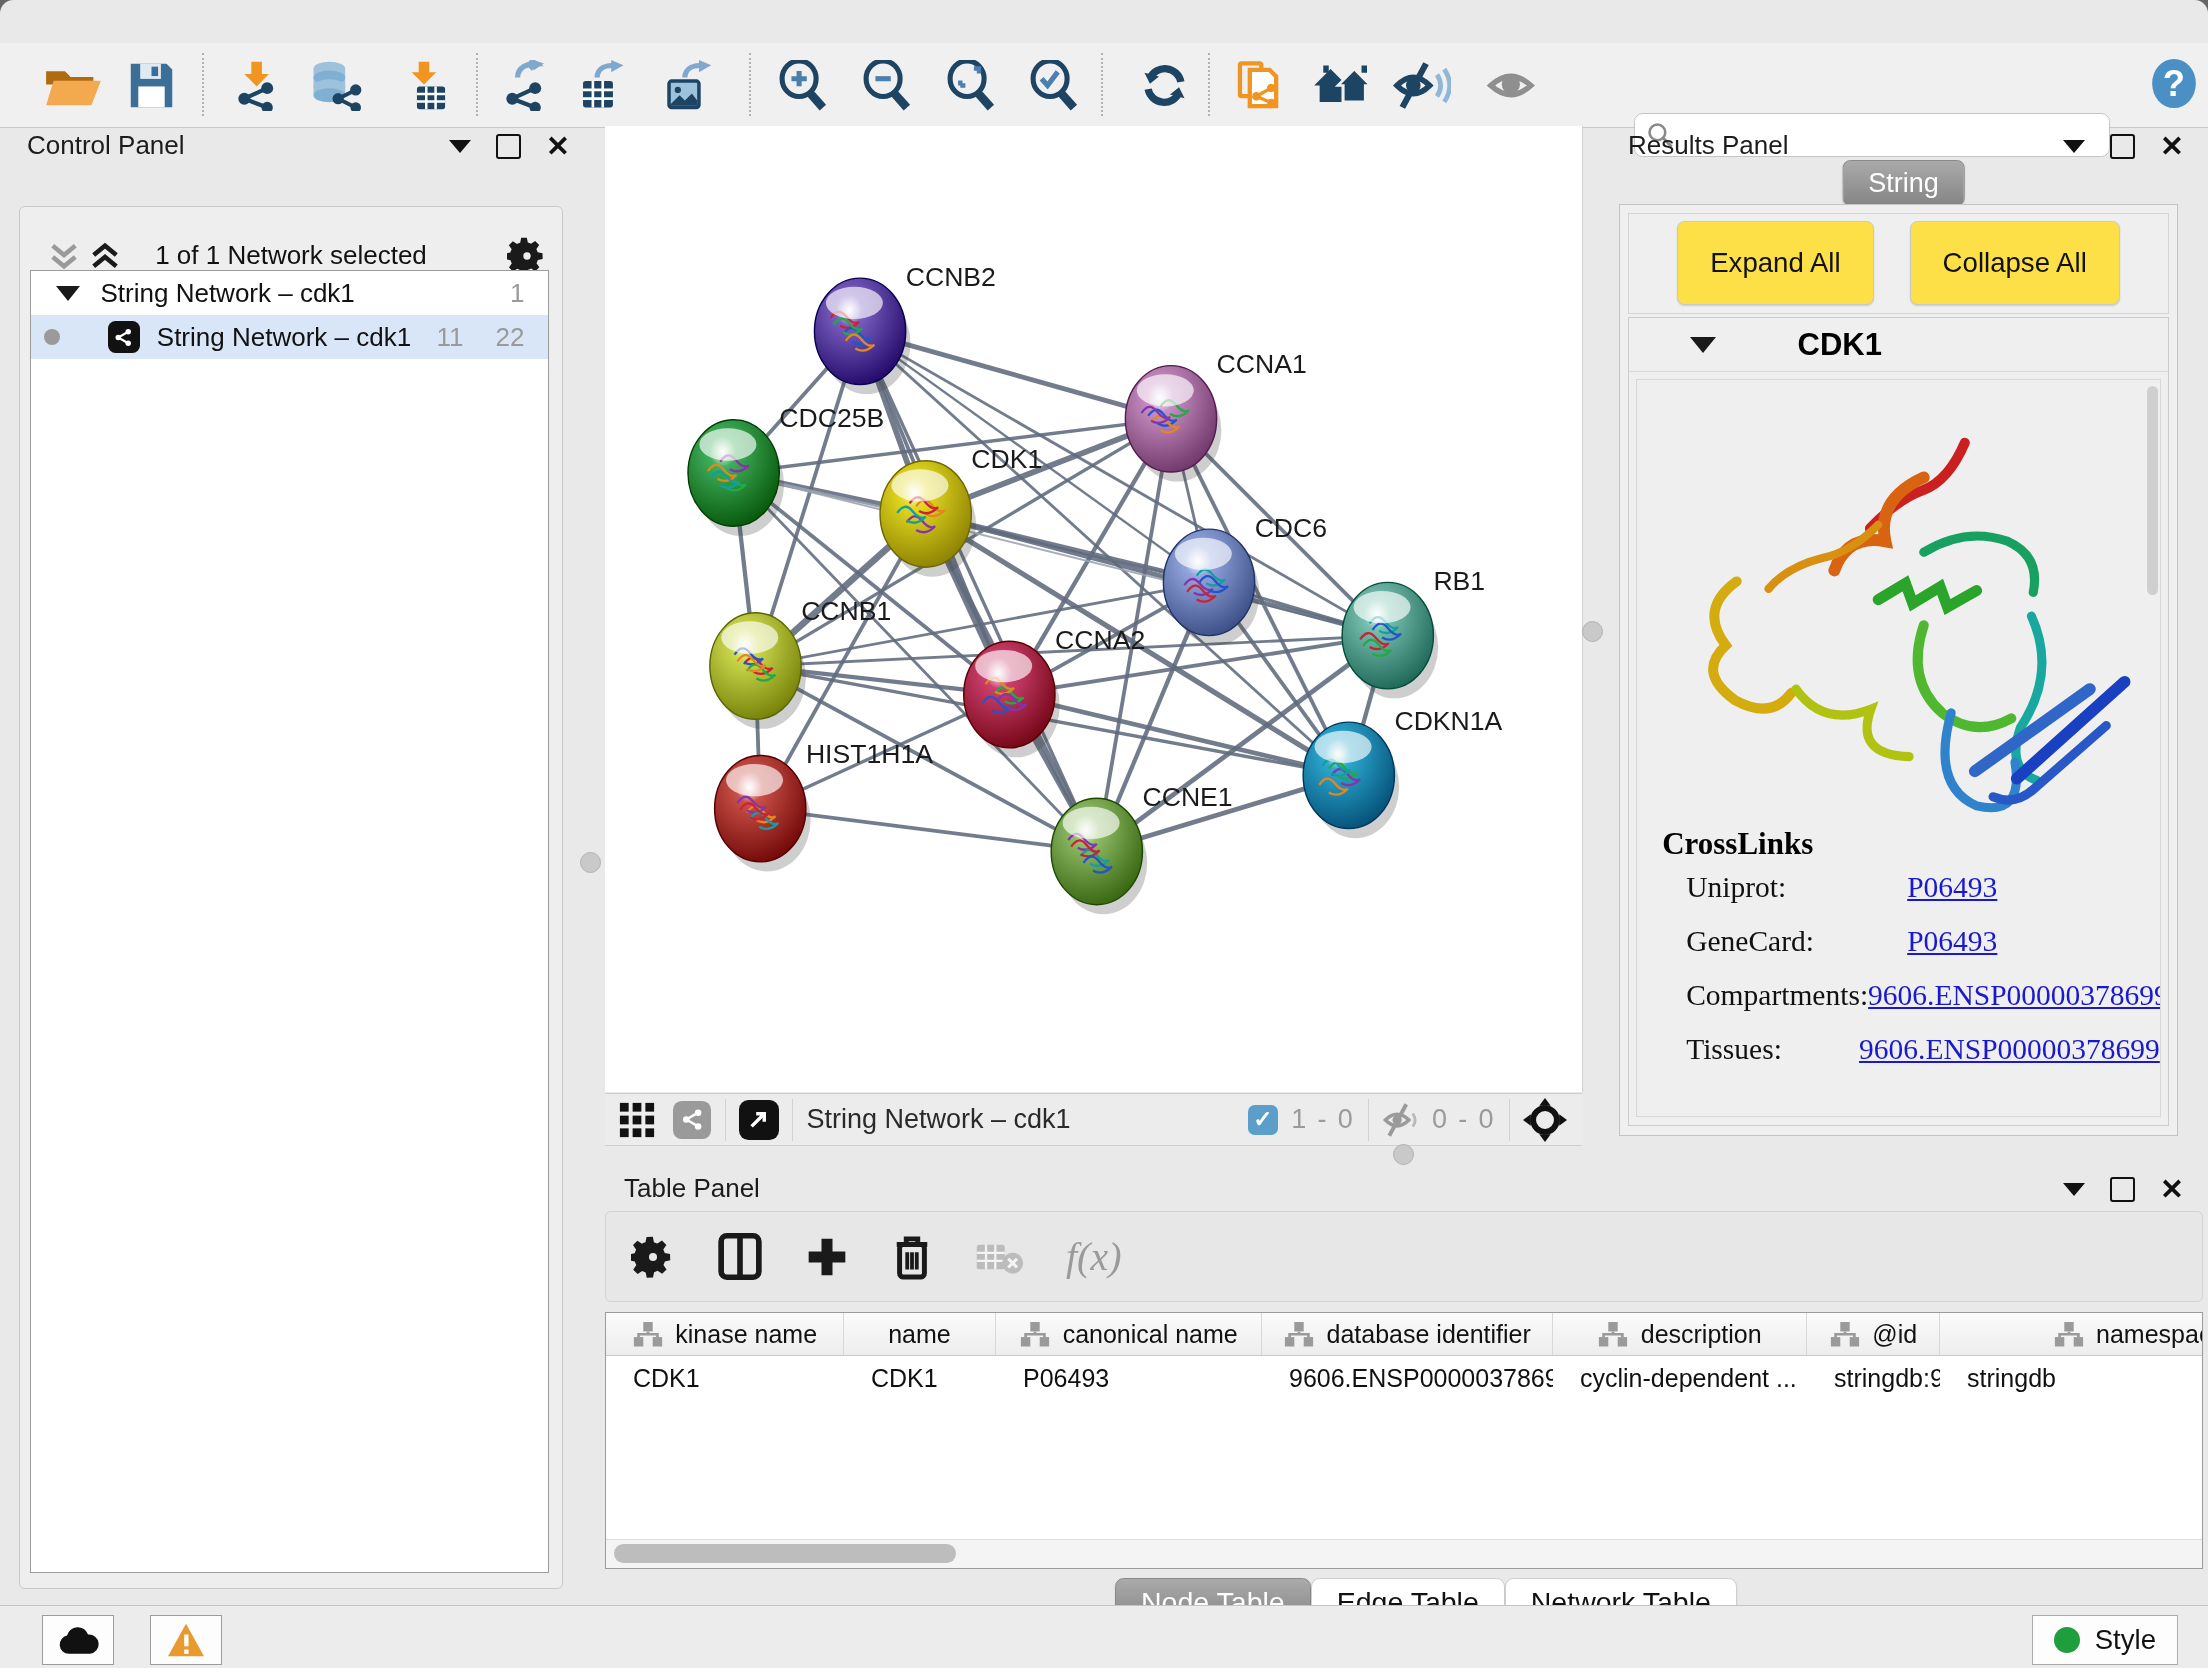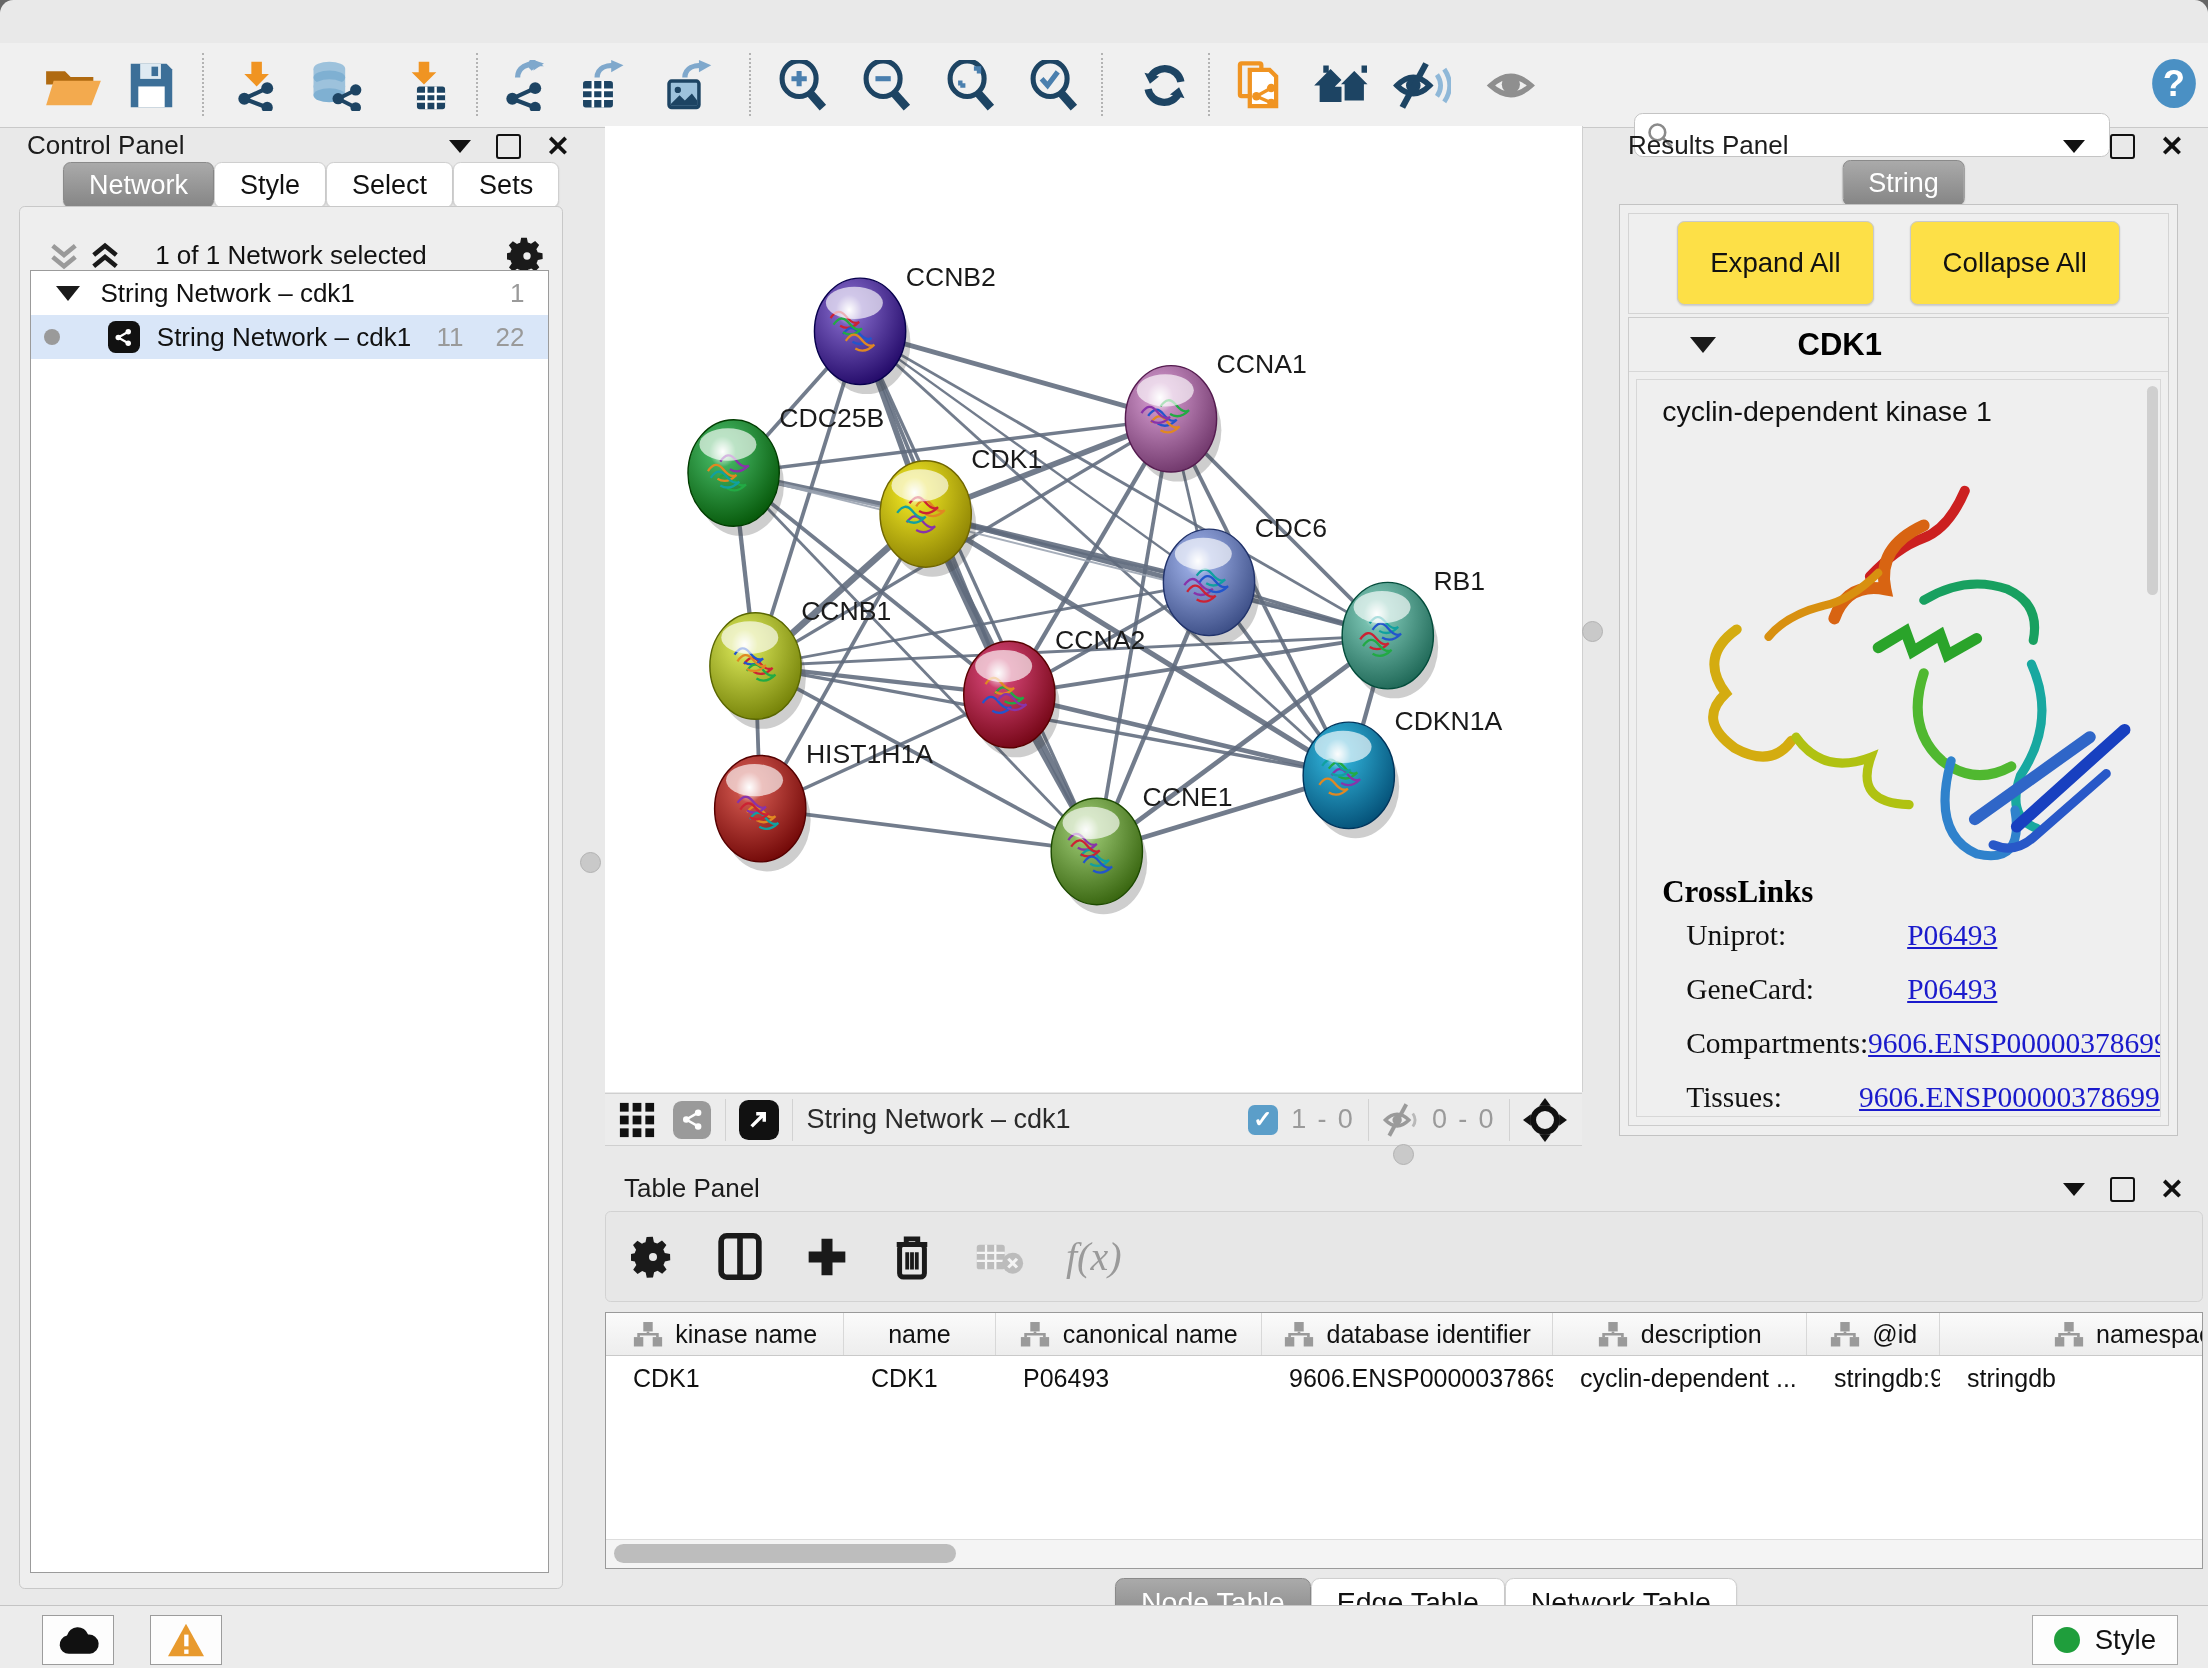--- a/index.html
+++ b/index.html
@@ -224,26 +224,20 @@
     </svg>
   </div>
 
   <div class="cp">
     <div style="position:absolute;left:27px;top:3.8px" class="panel-title">Control Panel</div>
     <div class="panel-controls" style="left:449px;top:7.6px">
       <span class="pc-tri"></span>
       <span class="pc-box"></span>
       <span class="pc-x">✕</span>
     </div>
-    <div class="cp-tabs" id="cp-tabs">
-        <span class="tabbtn active">Network</span>
-        <span class="tabbtn">Style</span>
-        <span class="tabbtn">Select</span>
-        <span class="tabbtn">Sets</span>
-      </div>
     <div class="cp-body">
       <div class="cp-selrow">
         <svg style="position:absolute;left:27px;top:5.7px" width="34" height="32" viewBox="0 0 18 17">
           <path d="M3 3 l6 5 6-5 M3 9 l6 5 6-5" fill="none" stroke="#9a9a9a" stroke-width="2.4"></path>
         </svg>
         <svg style="position:absolute;left:68px;top:5.7px" width="34" height="32" viewBox="0 0 18 17">
           <path d="M3 8 l6 -5 6 5 M3 14 l6 -5 6 5" fill="none" stroke="#1a1a1a" stroke-width="2.4"></path>
         </svg>
         <div style="position:absolute;left:0;top:5.7px;width:100%;text-align:center;font-size:26px;color:#111">1 of 1 Network selected</div>
         <svg style="position:absolute;right:15px;top:1.9px" width="40" height="40" viewBox="0 0 24 24">
@@ -594,21 +588,20 @@
       <div class="rp-btnrow">
         <button class="rp-btn">Expand All</button>
         <button class="rp-btn">Collapse All</button>
       </div>
       <div class="rp-entry">
         <div class="rp-entry-hd">
           <span style="margin-left:61px;width:0;height:0;border-left:13.3px solid transparent;border-right:13.3px solid transparent;border-top:16px solid #1a1a1a;"></span>
           <span style="margin-left:82px;font-size:31px;font-weight:bold;color:#000">CDK1</span>
         </div>
         <div class="rp-entry-body">
-          <div class="gene-desc">cyclin-dependent kinase 1</div>
           <svg width="533" height="438" viewBox="0 0 560 480" style="margin:7.6px 0 0 1.9px">
             <g fill="none" stroke-linecap="round">
               <path d="M345 60 q-18 42 -46 52 t-58 42" stroke="#cc2020" stroke-width="11"></path>
               <path d="M300 98 q-52 24 -42 70 q-42 -8 -56 32" stroke="#d86412" stroke-width="13"></path>
               <path d="M250 150 q-30 30 -60 36 q-40 10 -60 34" stroke="#d89010" stroke-width="9"></path>
               <path d="M95 212 q-42 30 -12 70 q-32 30 10 60 q40 22 62 -8" stroke="#d4ac10" stroke-width="11"></path>
               <path d="M160 330 q30 42 82 22 q-18 50 42 52" stroke="#b0c212" stroke-width="10"></path>
               <path d="M250 232 l30 -18 l8 22 l30 -18 l8 22 l32 -18" stroke="#2aa42a" stroke-width="12"></path>
               <path d="M300 180 q46 -28 92 -12 q36 16 28 56" stroke="#18a060" stroke-width="10"></path>
               <path d="M300 260 q-20 60 20 96 q36 28 76 6" stroke="#50b830" stroke-width="11"></path>

